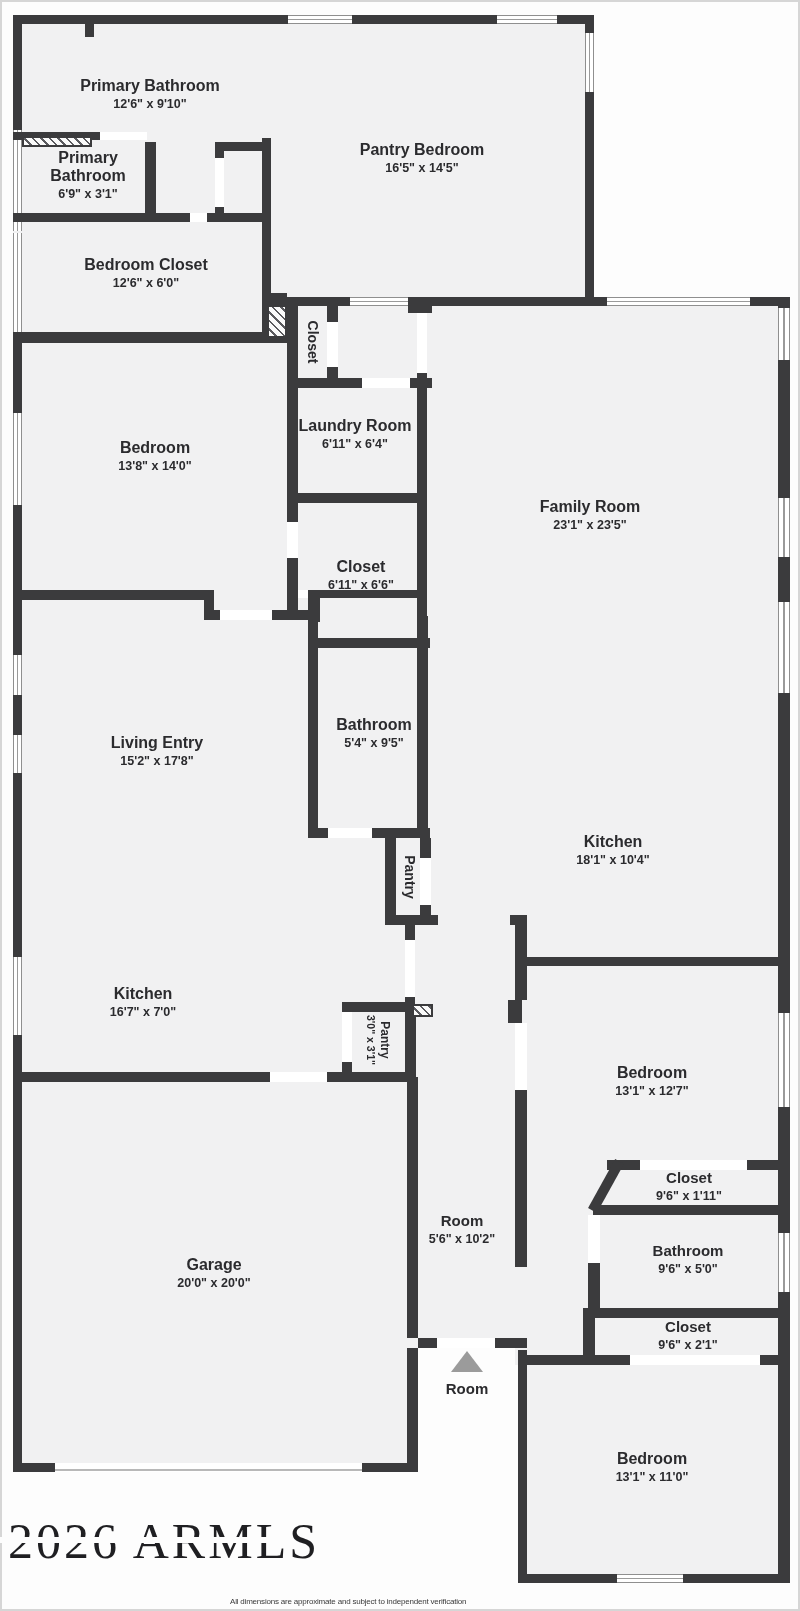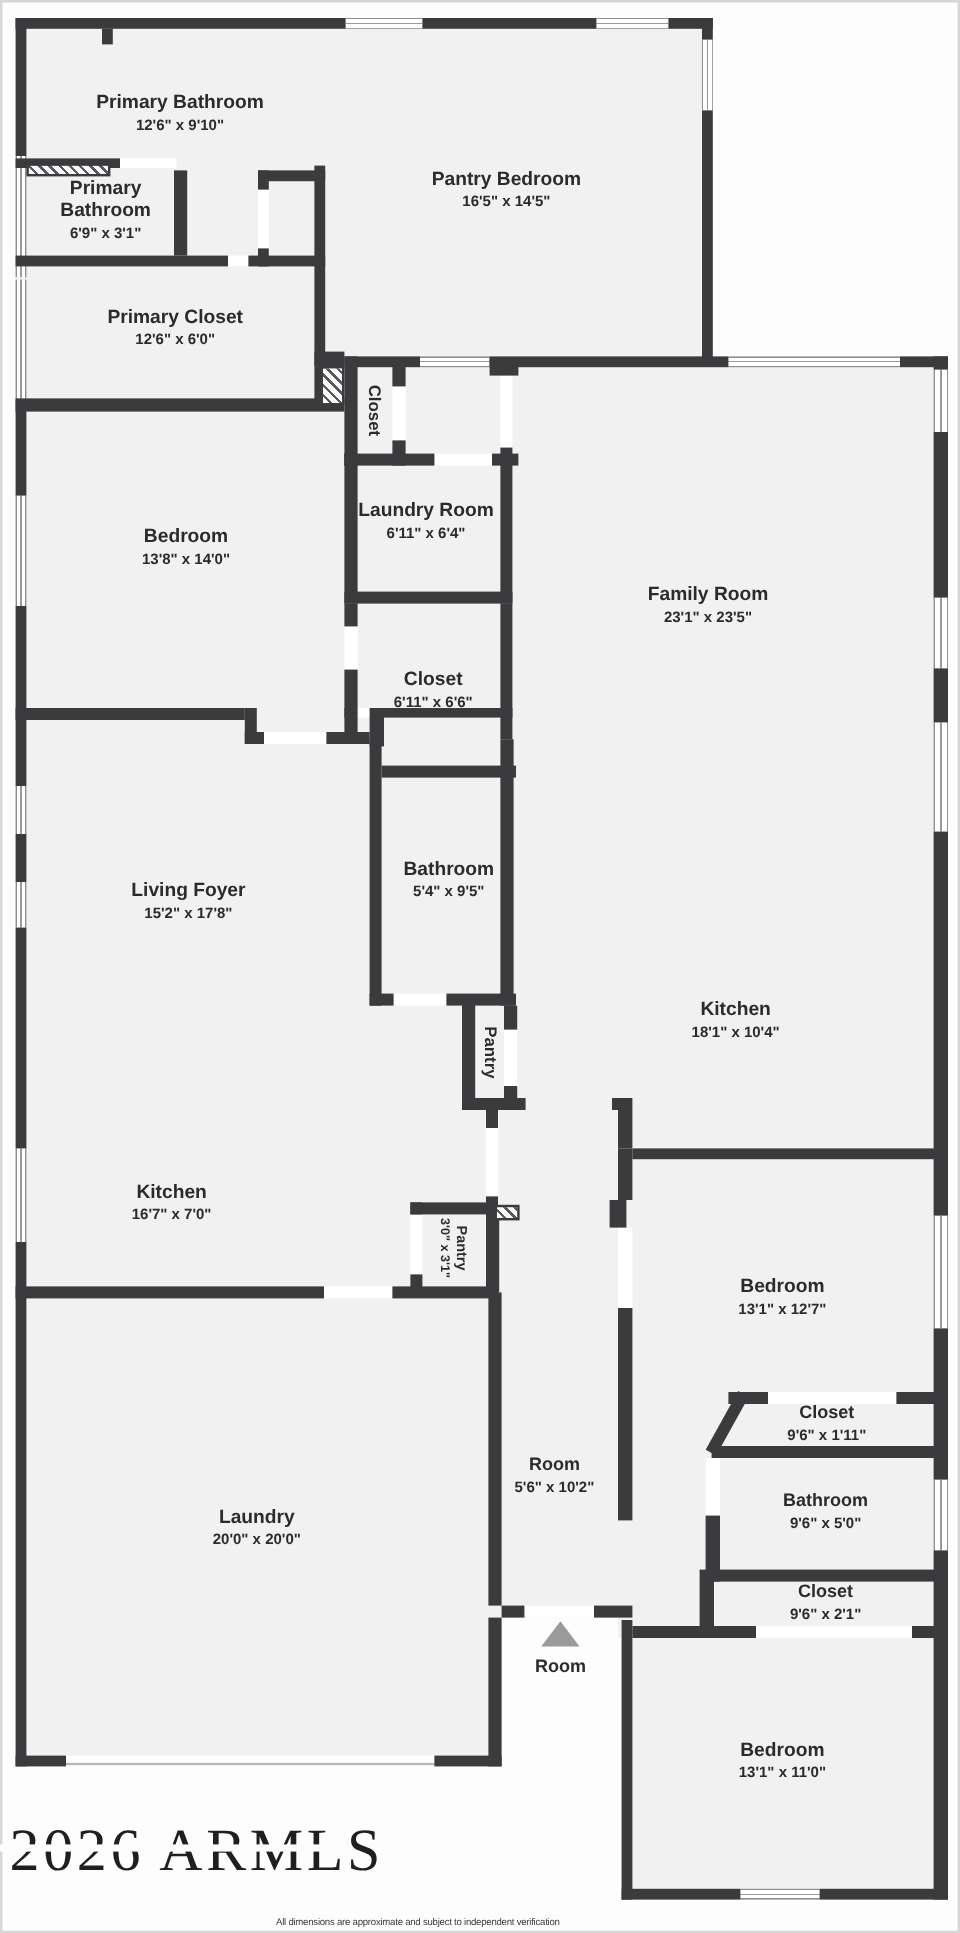--- a/index.html
+++ b/index.html
@@ -40,48 +40,48 @@
   </div>
   <div class="lbl" style="left:422px;top:141px">
     <span class="nm">Pantry Bedroom</span>
     <span class="dm">16'5" x 14'5"</span>
   </div>
   <div class="lbl wrap" style="left:88px;top:149px">
     <span class="nm">Primary Bathroom</span>
     <span class="dm">6'9" x 3'1"</span>
   </div>
   <div class="lbl" style="left:146px;top:256px">
-    <span class="nm">Primary Closet</span>
+    <span class="nm">Bedroom Closet</span>
     <span class="dm">12'6" x 6'0"</span>
   </div>
   <div class="vlbl" style="left:312px;top:342px">
     <span class="nm">Closet</span>
   </div>
   <div class="lbl" style="left:355px;top:417px">
     <span class="nm">Laundry Room</span>
     <span class="dm">6'11" x 6'4"</span>
   </div>
   <div class="lbl" style="left:155px;top:439px">
     <span class="nm">Bedroom</span>
     <span class="dm">13'8" x 14'0"</span>
   </div>
-  <div class="lbl" style="left:590px;top:487px">
+  <div class="lbl" style="left:590px;top:498px">
     <span class="nm">Family Room</span>
     <span class="dm">23'1" x 23'5"</span>
   </div>
   <div class="lbl" style="left:361px;top:558px">
     <span class="nm">Closet</span>
     <span class="dm">6'11" x 6'6"</span>
   </div>
   <div class="lbl" style="left:374px;top:716px">
     <span class="nm">Bathroom</span>
     <span class="dm">5'4" x 9'5"</span>
   </div>
   <div class="lbl" style="left:157px;top:734px">
-    <span class="nm">Living Foyer</span>
+    <span class="nm">Living Entry</span>
     <span class="dm">15'2" x 17'8"</span>
   </div>
   <div class="lbl" style="left:613px;top:833px">
     <span class="nm">Kitchen</span>
     <span class="dm">18'1" x 10'4"</span>
   </div>
   <div class="vlbl" style="left:409px;top:877px">
     <span class="nm">Pantry</span>
   </div>
   <div class="lbl" style="left:143px;top:985px">
@@ -94,21 +94,21 @@
   </div>
   <div class="lbl" style="left:652px;top:1064px">
     <span class="nm">Bedroom</span>
     <span class="dm">13'1" x 12'7"</span>
   </div>
   <div class="lbl" style="left:689px;top:1169px">
     <span class="nm" style="font-size:15px">Closet</span>
     <span class="dm">9'6" x 1'11"</span>
   </div>
   <div class="lbl" style="left:214px;top:1256px">
-    <span class="nm">Laundry</span>
+    <span class="nm">Garage</span>
     <span class="dm">20'0" x 20'0"</span>
   </div>
   <div class="lbl" style="left:462px;top:1212px">
     <span class="nm" style="font-size:15px">Room</span>
     <span class="dm">5'6" x 10'2"</span>
   </div>
   <div class="lbl" style="left:688px;top:1242px">
     <span class="nm" style="font-size:15px">Bathroom</span>
     <span class="dm">9'6" x 5'0"</span>
   </div>

